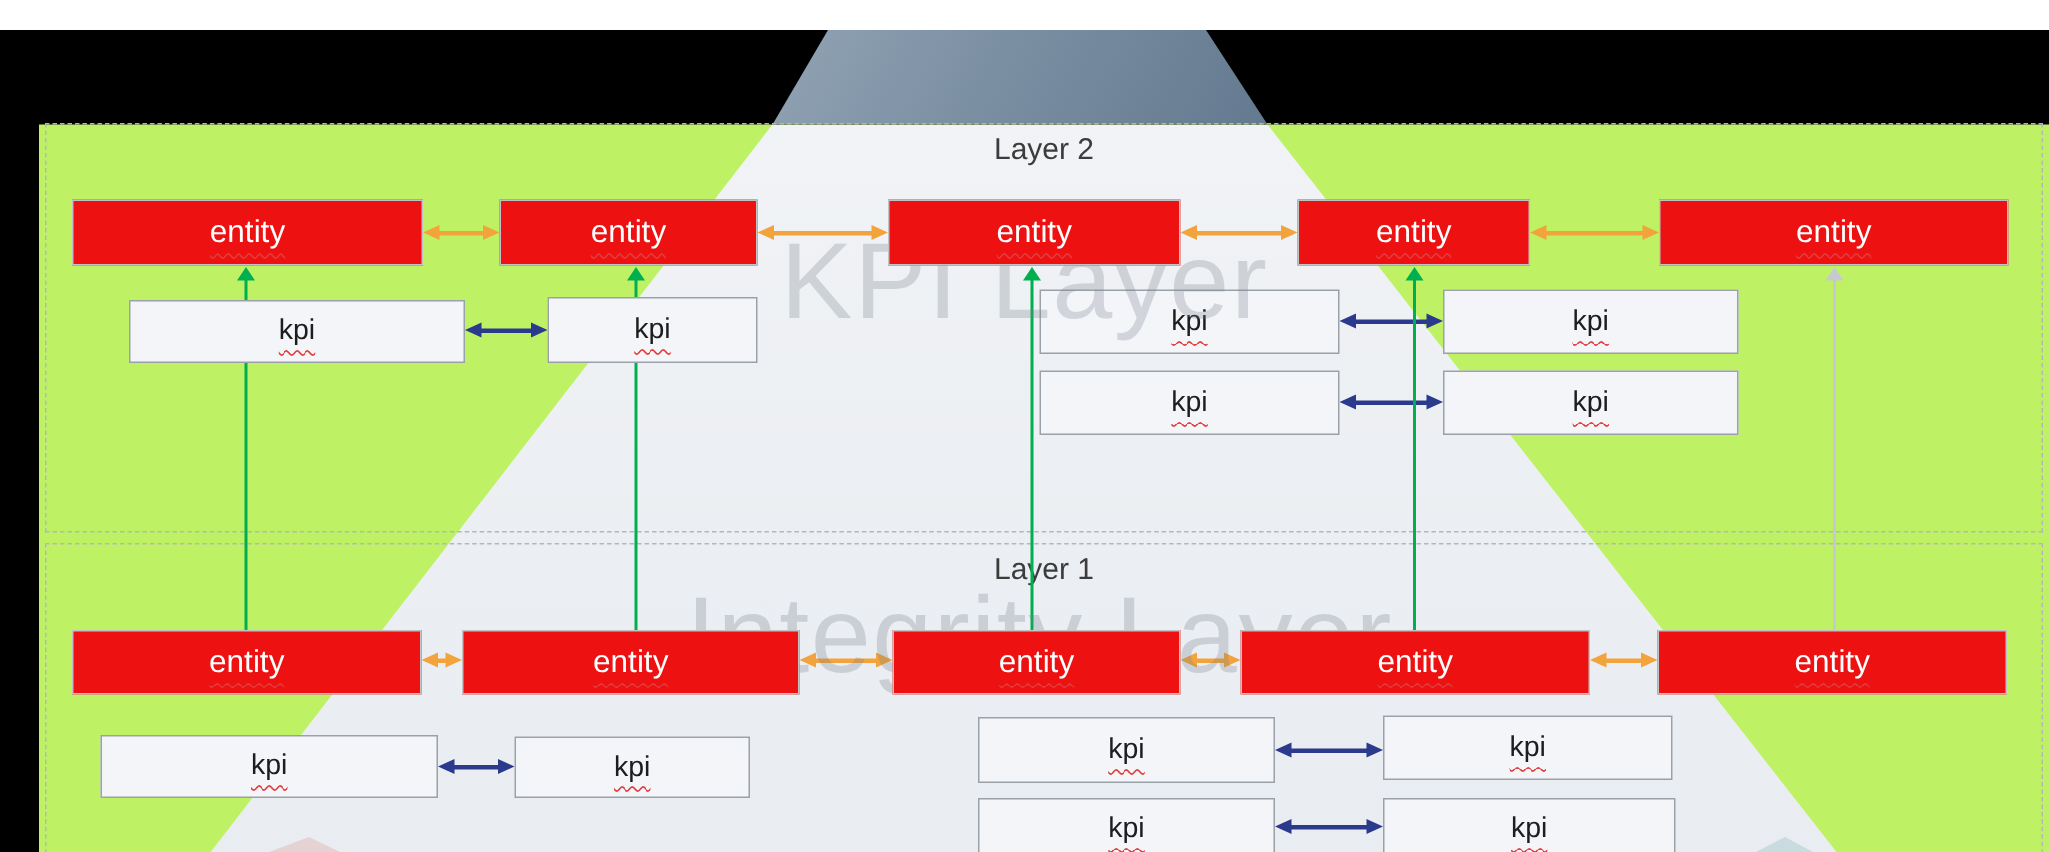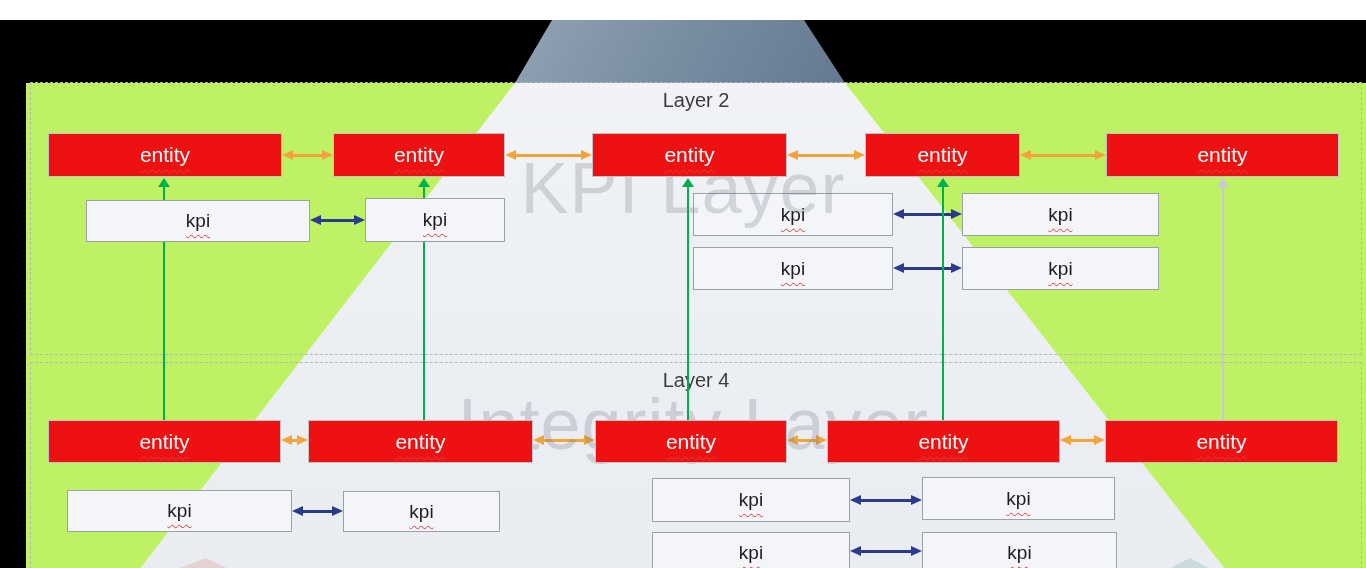--- a/index.html
+++ b/index.html
@@ -48,21 +48,21 @@
   <div class="abs left-band"></div>
   <div class="abs apex"></div>
   <div class="abs pyr-body"></div>
   <div class="abs tint-pink"></div>
   <div class="abs tint-teal"></div>
 
   <div class="abs layer-box" style="left:30px;top:62px;width:1330px;height:271px;">
     <div class="layer-title">Layer 2</div>
   </div>
   <div class="abs layer-box" style="left:30px;top:342px;width:1330px;height:240px;">
-    <div class="layer-title">Layer 4</div>
+    <div class="layer-title">Layer 1</div>
   </div>
 
   <div class="abs wm" style="left:683px;top:132px;">KPI Layer</div>
   <div class="abs wm" style="left:693px;top:368px;">Integrity Layer</div>
 <div class="abs shaft-h" style="left: 290px; top: 134px; width: 35px; background: rgb(242, 163, 60);"></div>
     <div class="abs head-l" style="left: 282px; top: 130px; border-right: 11px solid rgb(242, 163, 60);"></div>
     <div class="abs head-r" style="left: 322px; top: 130px; border-left: 11px solid rgb(242, 163, 60);"></div>
     <div class="abs shaft-h" style="left: 513px; top: 134px; width: 71px; background: rgb(242, 163, 60);"></div>
     <div class="abs head-l" style="left: 505px; top: 130px; border-right: 11px solid rgb(242, 163, 60);"></div>
     <div class="abs head-r" style="left: 581px; top: 130px; border-left: 11px solid rgb(242, 163, 60);"></div>

